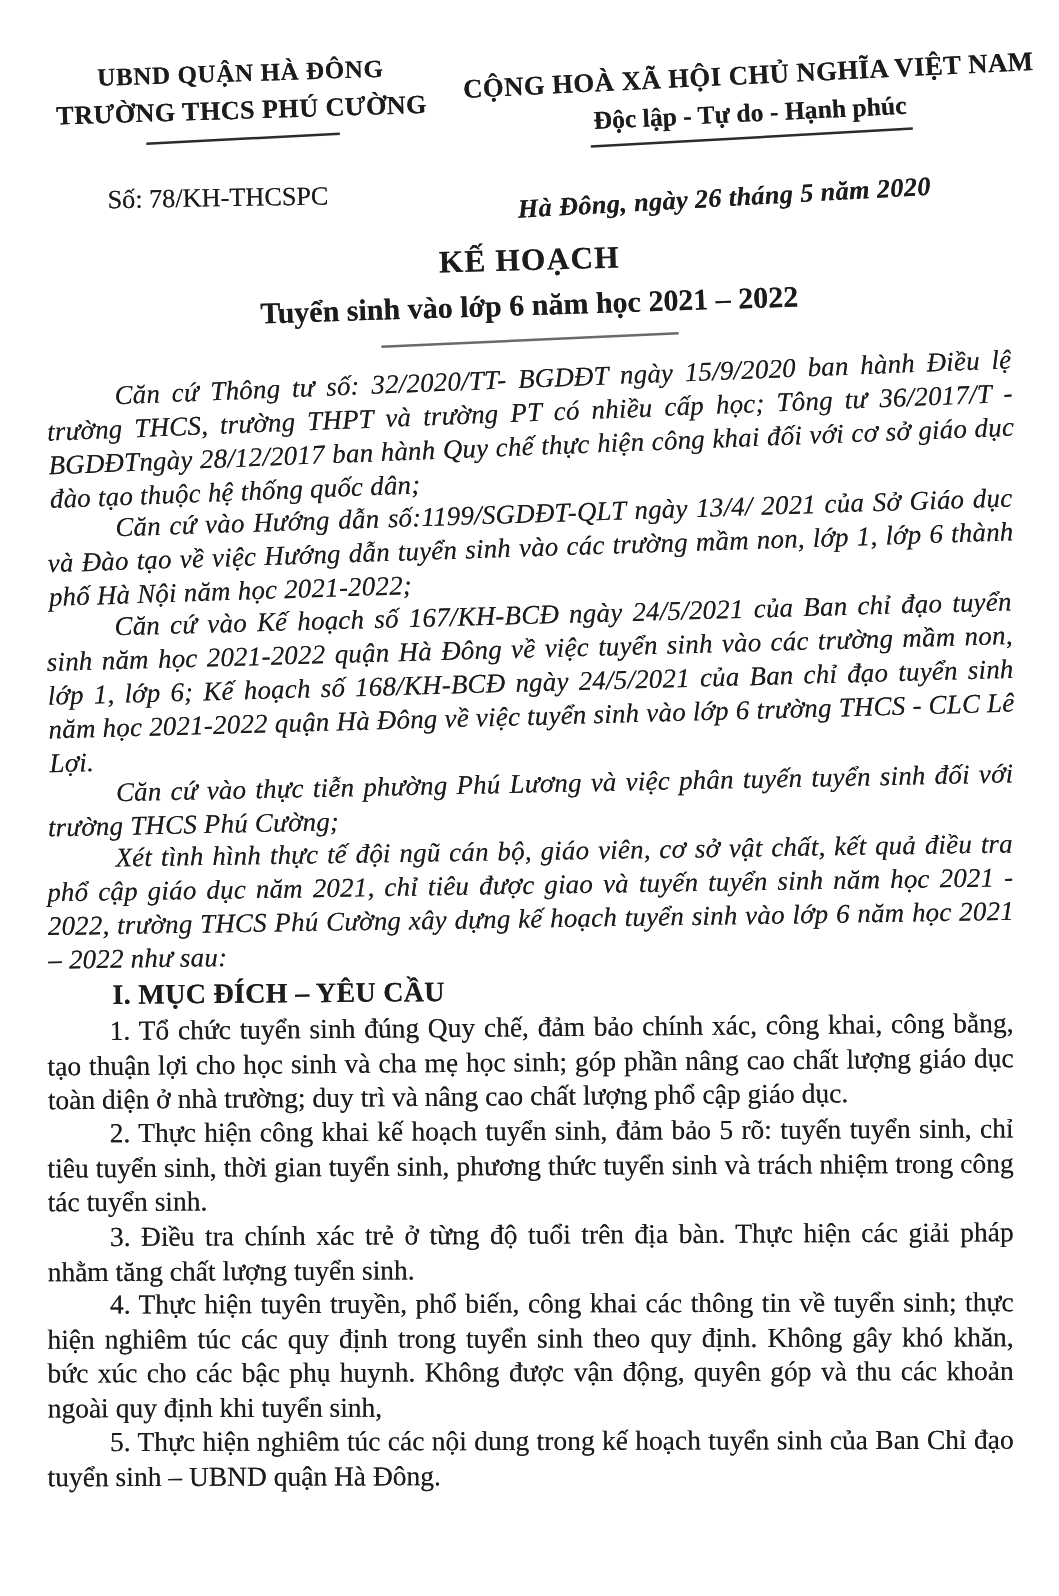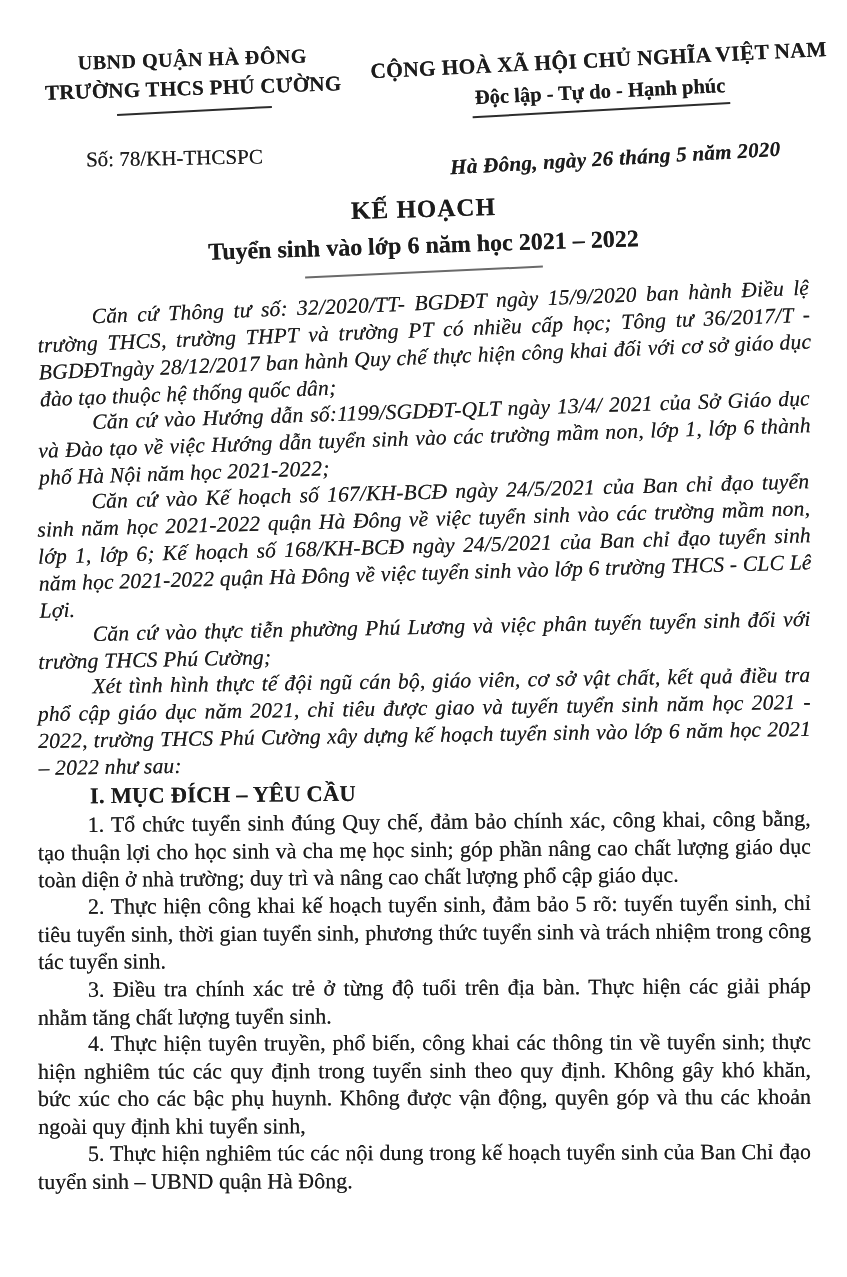--- a/index.html
+++ b/index.html
@@ -14,21 +14,21 @@
   .header { display:flex; padding-top:48px; }
   .h-left { width:330px; margin-left:28px; text-align:center; transform:rotate(-1.8deg); }
   .h-left .l1 { font-size:20px; font-weight:bold; letter-spacing:.5px; }
   .h-left .l2 { font-size:21px; font-weight:bold; margin-top:5px; letter-spacing:.3px; }
   .h-left .rule { width:155px; border-top:2.5px solid #2c2c2c; margin:9px auto 0; transform:rotate(-1.2deg); }
   .h-right { flex:1; text-align:center; padding-right:6px; transform:rotate(-2.8deg); }
   .h-right .l1 { font-size:21.5px; font-weight:bold; letter-spacing:.3px; }
   .h-right .l2 { font-size:20.5px; font-weight:bold; margin-top:7px; }
   .h-right .rule { width:258px; border-top:2.5px solid #2c2c2c; margin:6px auto 0; transform:rotate(-.4deg); }
 
-  .meta-row { display:flex; justify-content:space-between; margin-top:34px; padding:0 66px 0 86px; }
+  .meta-row { display:flex; justify-content:space-between; margin-top:34px; padding:0 102px 0 86px; }
   .doc-number { font-size:21px; transform:rotate(-1deg); }
   .dateline  { font-size:21px; font-weight:bold; font-style:italic; transform:rotate(-3.2deg); letter-spacing:.3px; }
 
   
   .title-block { text-align:center; margin-top:24px; }
   .doc-title { font-size:25px; font-weight:bold; letter-spacing:1px; transform:rotate(-1.4deeg); }
   .doc-subtitle { font-size:24px; font-weight:bold; margin-top:9px; transform:rotate(-1.8deg); }
   .title-rule { width:238px; border-top:2px solid #6a6a6a; margin:12px auto 0; transform:rotate(-2.6deg); }
 
   

